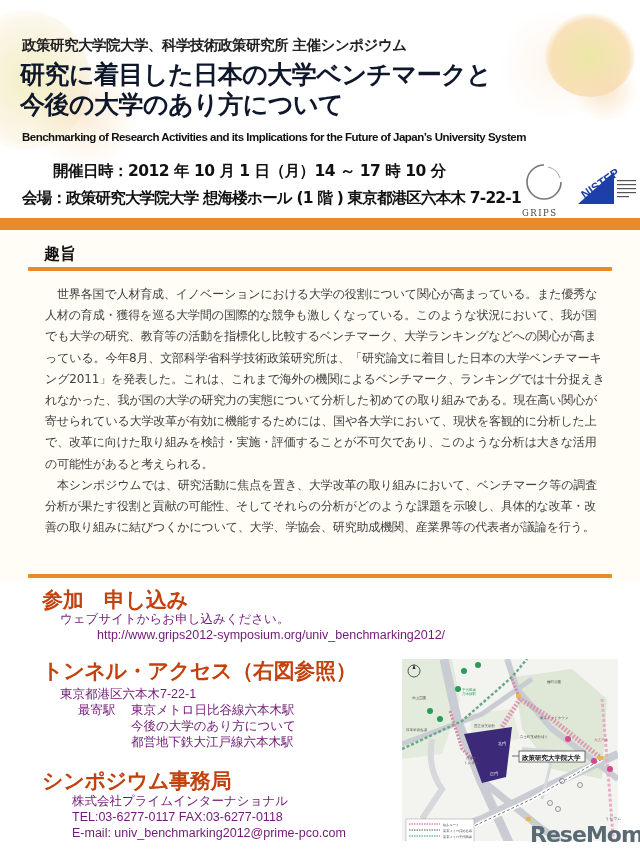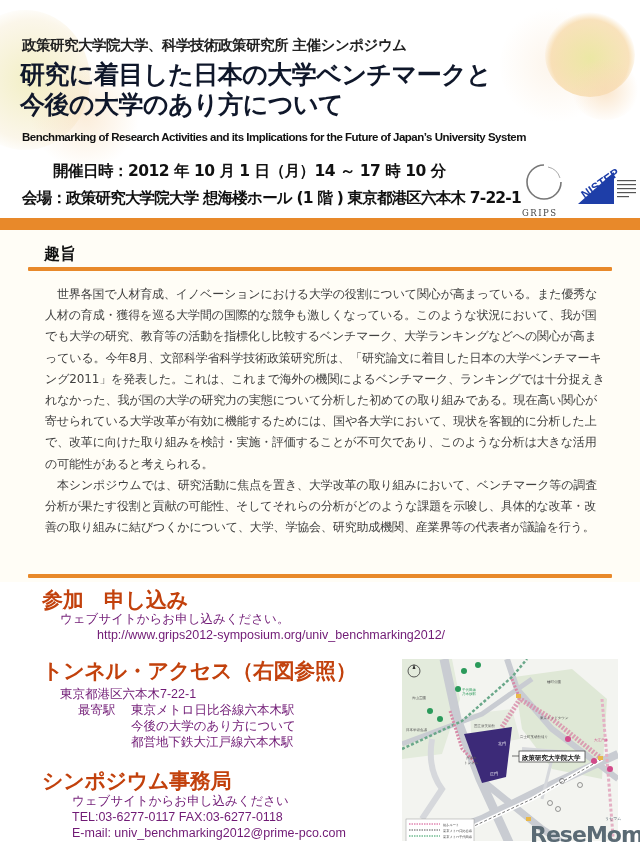--- a/index.html
+++ b/index.html
@@ -117,21 +117,21 @@
 <div class="txt reg-2">http://www.grips2012-symposium.org/univ_benchmarking2012/</div>
 
 <div class="h2 access-h">トンネル・アクセス（右図参照）</div>
 <div class="txt acc-addr">東京都港区六本木7-22-1</div>
 <div class="txt acc-st-label">最寄駅</div>
 <div class="txt acc-st s1">東京メトロ日比谷線六本木駅</div>
 <div class="txt acc-st s2">今後の大学のあり方について</div>
 <div class="txt acc-st s3">都営地下鉄大江戸線六本木駅</div>
 
 <div class="h2 office-h">シンポジウム事務局</div>
-<div class="txt off-1">ウェブサイトからお申し込みください</div>
+<div class="txt off-1">株式会社プライムインターナショナル</div>
 <div class="txt off-2">TEL:03-6277-0117 FAX:03-6277-0118</div>
 <div class="txt off-3">E-mail: univ_benchmarking2012@prime-pco.com</div>
 
 <div class="map">
   <svg width="216" height="190" viewBox="0 0 216 190">
 
     <polygon points="0,0 50,0 58,40 40,95 0,100" fill="#e3ebdc"></polygon>
     <polygon points="112,18 170,10 205,40 200,120 150,110 120,70" fill="#dfe8d6"></polygon>
     <polygon points="68,55 110,50 118,80 70,88" fill="#e6ece0"></polygon>
 

